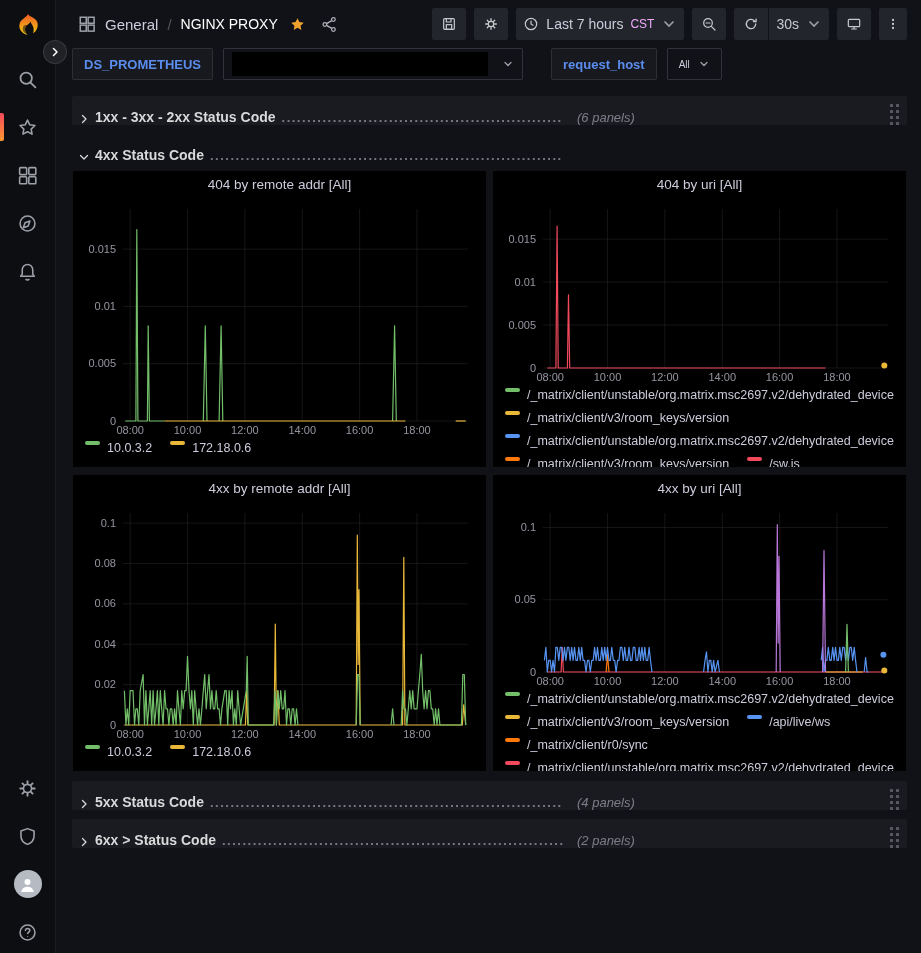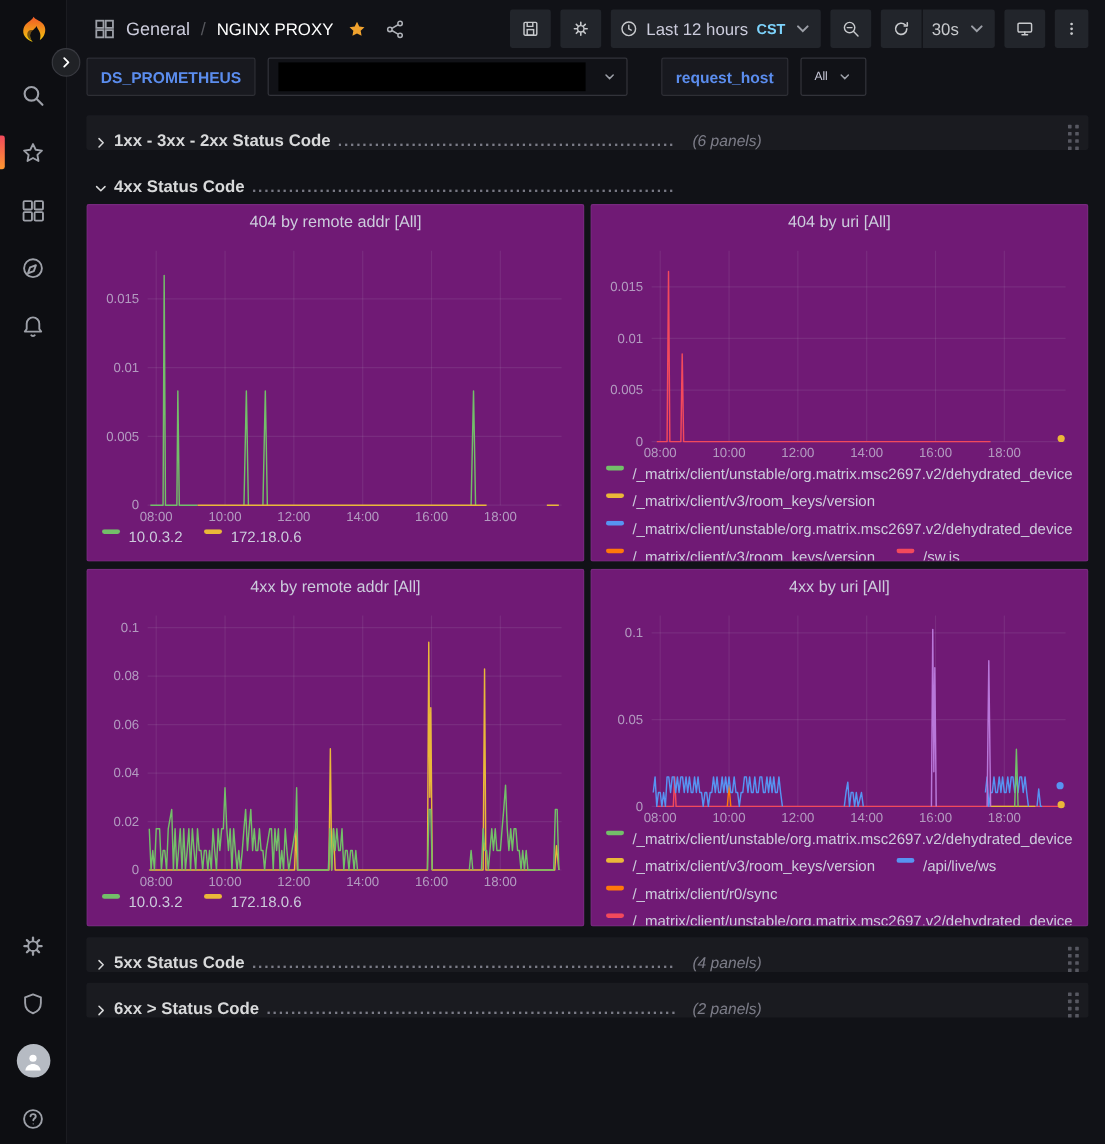--- a/index.html
+++ b/index.html
@@ -31,21 +31,21 @@
   .crumb-section { font-size:15px; color:#ccccdc; }
   .crumb-divider { font-size:15px; color:#55565c; }
   .crumb-page { font-size:14px; color:#ffffff; }
   .star-filled { color:#f0a22e; display:flex; margin-left:2px; }
   .share-ic { color:#aeb1b7; display:flex; margin-left:6px; }
   .tb-btn { height:32px; min-width:34px; padding:0 7px; background:#22252b; border:none; border-radius:2px;
     color:#c7c9cc; display:flex; align-items:center; justify-content:center; gap:7px; cursor:pointer; font-size:14px; }
   .tb-btn svg { width:16px; height:16px; }
   .tb-group { display:flex; gap:1px; }
   .time-label { color:#ccccdc; font-size:14px; font-weight:500; }
-  .tz { color:#7dd3fc; font-size:12px; font-weight:700; }
+  .tz { color:#f0abfc; font-size:12px; font-weight:400; }
   .chev { color:#9da0a8; display:flex; }
   .kebab-btn { min-width:28px; padding:0 4px; }
 
   
   .varbar { height:40px; flex:none; display:flex; gap:10px; padding:0 16px; }
   .var-label { height:32px; display:flex; align-items:center; padding:0 11px; background:rgba(204,204,220,0.04);
     border:1px solid rgba(204,204,220,0.12); border-radius:2px; color:#5b8dee; font-size:13px; font-weight:600; }
   .var-select { height:32px; width:300px; display:flex; align-items:center; justify-content:space-between;
     background:#111217; border:1px solid rgba(204,204,220,0.18); border-radius:2px; padding:0 8px; cursor:pointer; }
   .redacted { width:256px; height:24px; background:#000000; }
@@ -62,21 +62,21 @@
   .row-title { font-size:14px; font-weight:700; flex:none; }
   .row-dots { flex:1; overflow:hidden; white-space:nowrap; font-size:13px; font-weight:700;
     letter-spacing:1.5px; color:rgba(204,204,220,0.55); margin-left:6px; }
   .row-count { font-size:13px; font-style:italic; color:rgba(204,204,220,0.55); margin-left:14px; white-space:nowrap; }
   .row-spacer { flex:1; }
   .drag-handle { display:grid; grid-template-columns:repeat(2, 3px); grid-auto-rows:3px; gap:3px; margin-right:2px; cursor:grab; }
   .drag-handle i { background:rgba(204,204,220,0.35); border-radius:0.5px; }
   .gap9 { height:9px; } .gap7 { height:7px; }
 
   .panel-grid { display:grid; grid-template-columns:415px 415px; grid-auto-rows:298px; gap:6px 5px; }
-  .panel { background:#701a75; border:1px solid rgba(204,204,220,0.09); border-radius:2px;
+  .panel { background:#000000; border:1px solid rgba(204,204,220,0.09); border-radius:2px;
     padding:6px 10px 0 10px; display:flex; flex-direction:column; overflow:hidden; }
   .panel-title { height:24px; flex:none; text-align:center; font-size:13.5px; font-weight:500; color:#ccccdc; cursor:pointer; }
   .chart { flex:none; width:100%; }
   .chart-tall { height:238px; }
   .chart-short { height:185px; }
   .legend { margin-top:2px; display:flex; flex-wrap:wrap; column-gap:18px; row-gap:6px; padding:0 2px; }
   .legend-item { display:flex; align-items:flex-start; gap:7px; height:17px; max-width:100%;
     font-size:12.5px; color:#ccccdc; white-space:nowrap; overflow:hidden; cursor:pointer; }
   .legend-item .swatch { flex:none; width:15px; height:4px; border-radius:2px; }
   svg.chartsvg text { font-family:"Liberation Sans", sans-serif; }
@@ -211,21 +211,21 @@
             <circle cx="12" cy="12" r="4" stroke-width="1.7"></circle>
             <path d="M17 12h3M15.5 15.5l2.1 2.1M12 17v3M8.5 15.5l-2.1 2.1M7 12H4M8.5 8.5L6.4 6.4M12 7V4M15.5 8.5l2.1-2.1" stroke-linecap="round"></path>
           </svg>
       </button>
 
       <button class="tb-btn">
         <svg viewBox="0 0 24 24" fill="none" stroke="currentColor" stroke-width="1.8">
             <circle cx="12" cy="12" r="8.5"></circle>
             <path d="M12 7.5V12l3 1.8" stroke-linecap="round"></path>
           </svg>
-        <span class="time-label">Last 12 hours</span>
+        <span class="time-label">Last 7 hours</span>
         <span class="tz">CST</span>
         <span class="chev">
             <svg viewBox="0 0 24 24" width="12" height="12" fill="none" stroke="currentColor" stroke-width="2.5" stroke-linecap="round">
               <path d="M6 9l6 6 6-6"></path>
             </svg>
           </span>
       </button>
       <button class="tb-btn">
         <svg viewBox="0 0 24 24" fill="none" stroke="currentColor" stroke-width="1.8" stroke-linecap="round">
             <circle cx="10.5" cy="10.5" r="6.5"></circle>

